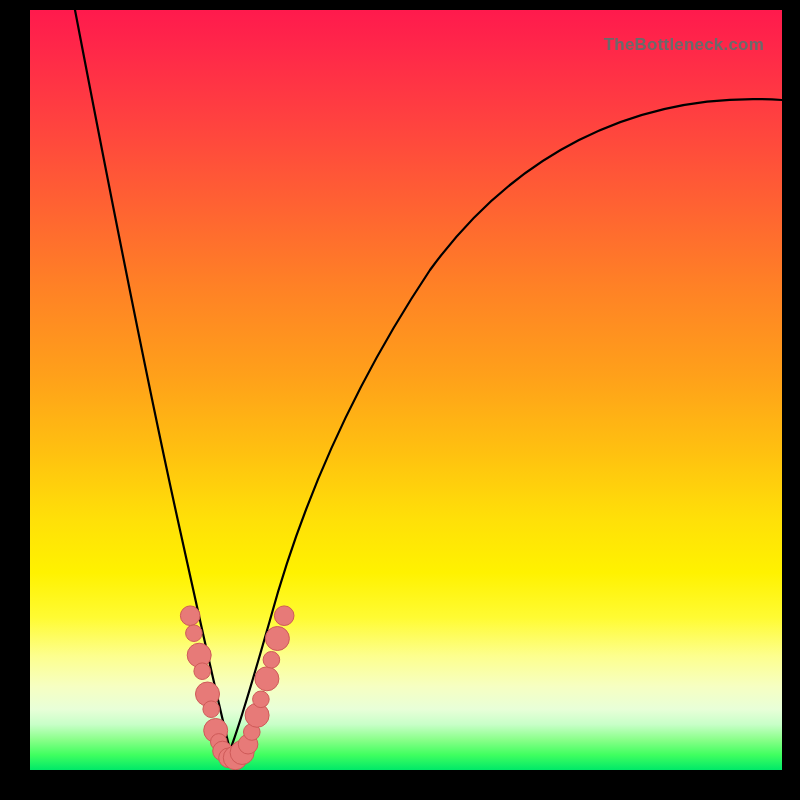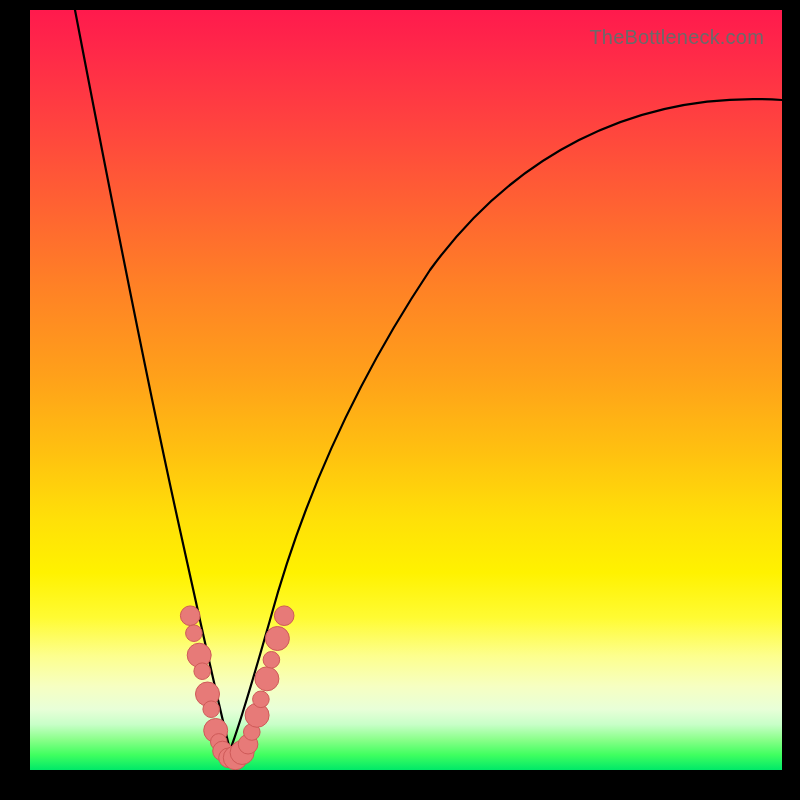--- a/index.html
+++ b/index.html
@@ -38,26 +38,26 @@
       #f6ffc2 89%,
       #e8ffd8 92%,
       #c8ffc8 94%,
       #8aff8a 96%,
       #40ff60 98%,
       #00e868 100%
     );
   }
   .watermark {
     position: absolute;
-    top: 16px;
+    top: 25px;
     right: 18px;
     color: #6a6a6a;
-    font-size: 20px;
+    font-size: 17px;
     letter-spacing: 0.2px;
-    font-weight: 400;
+    font-weight: 700;
     z-index: 5;
   }
   svg.curve {
     position: absolute;
     left: 0;
     top: 0;
     width: 752px;
     height: 760px;
     z-index: 3;
   }

